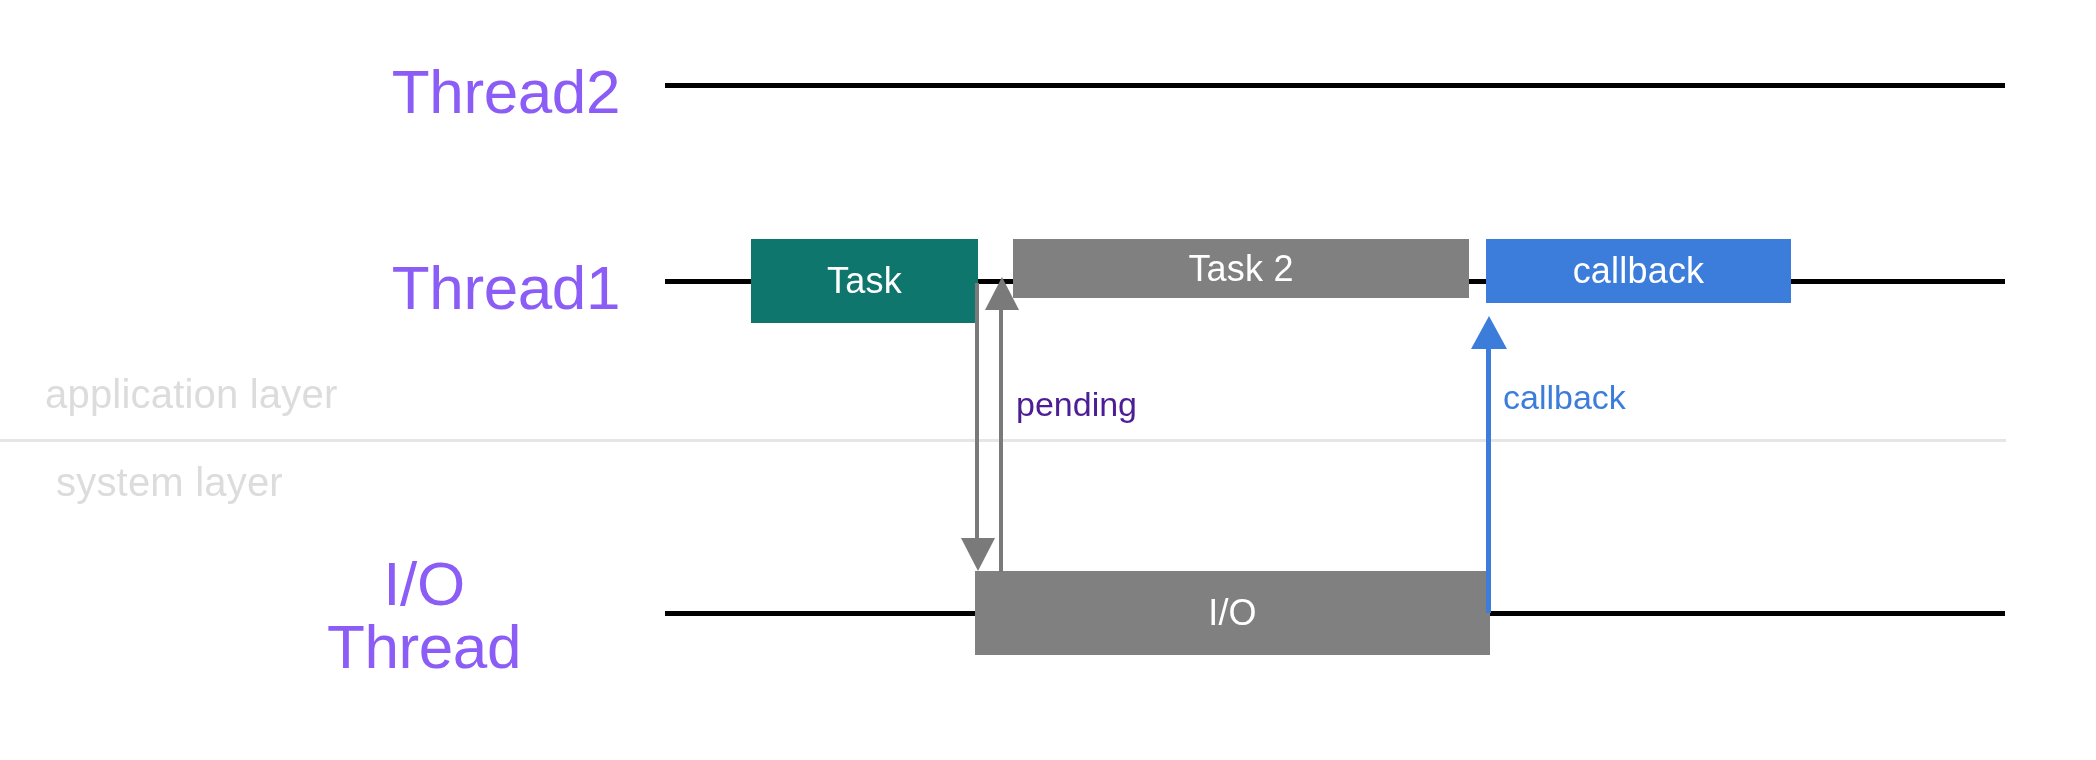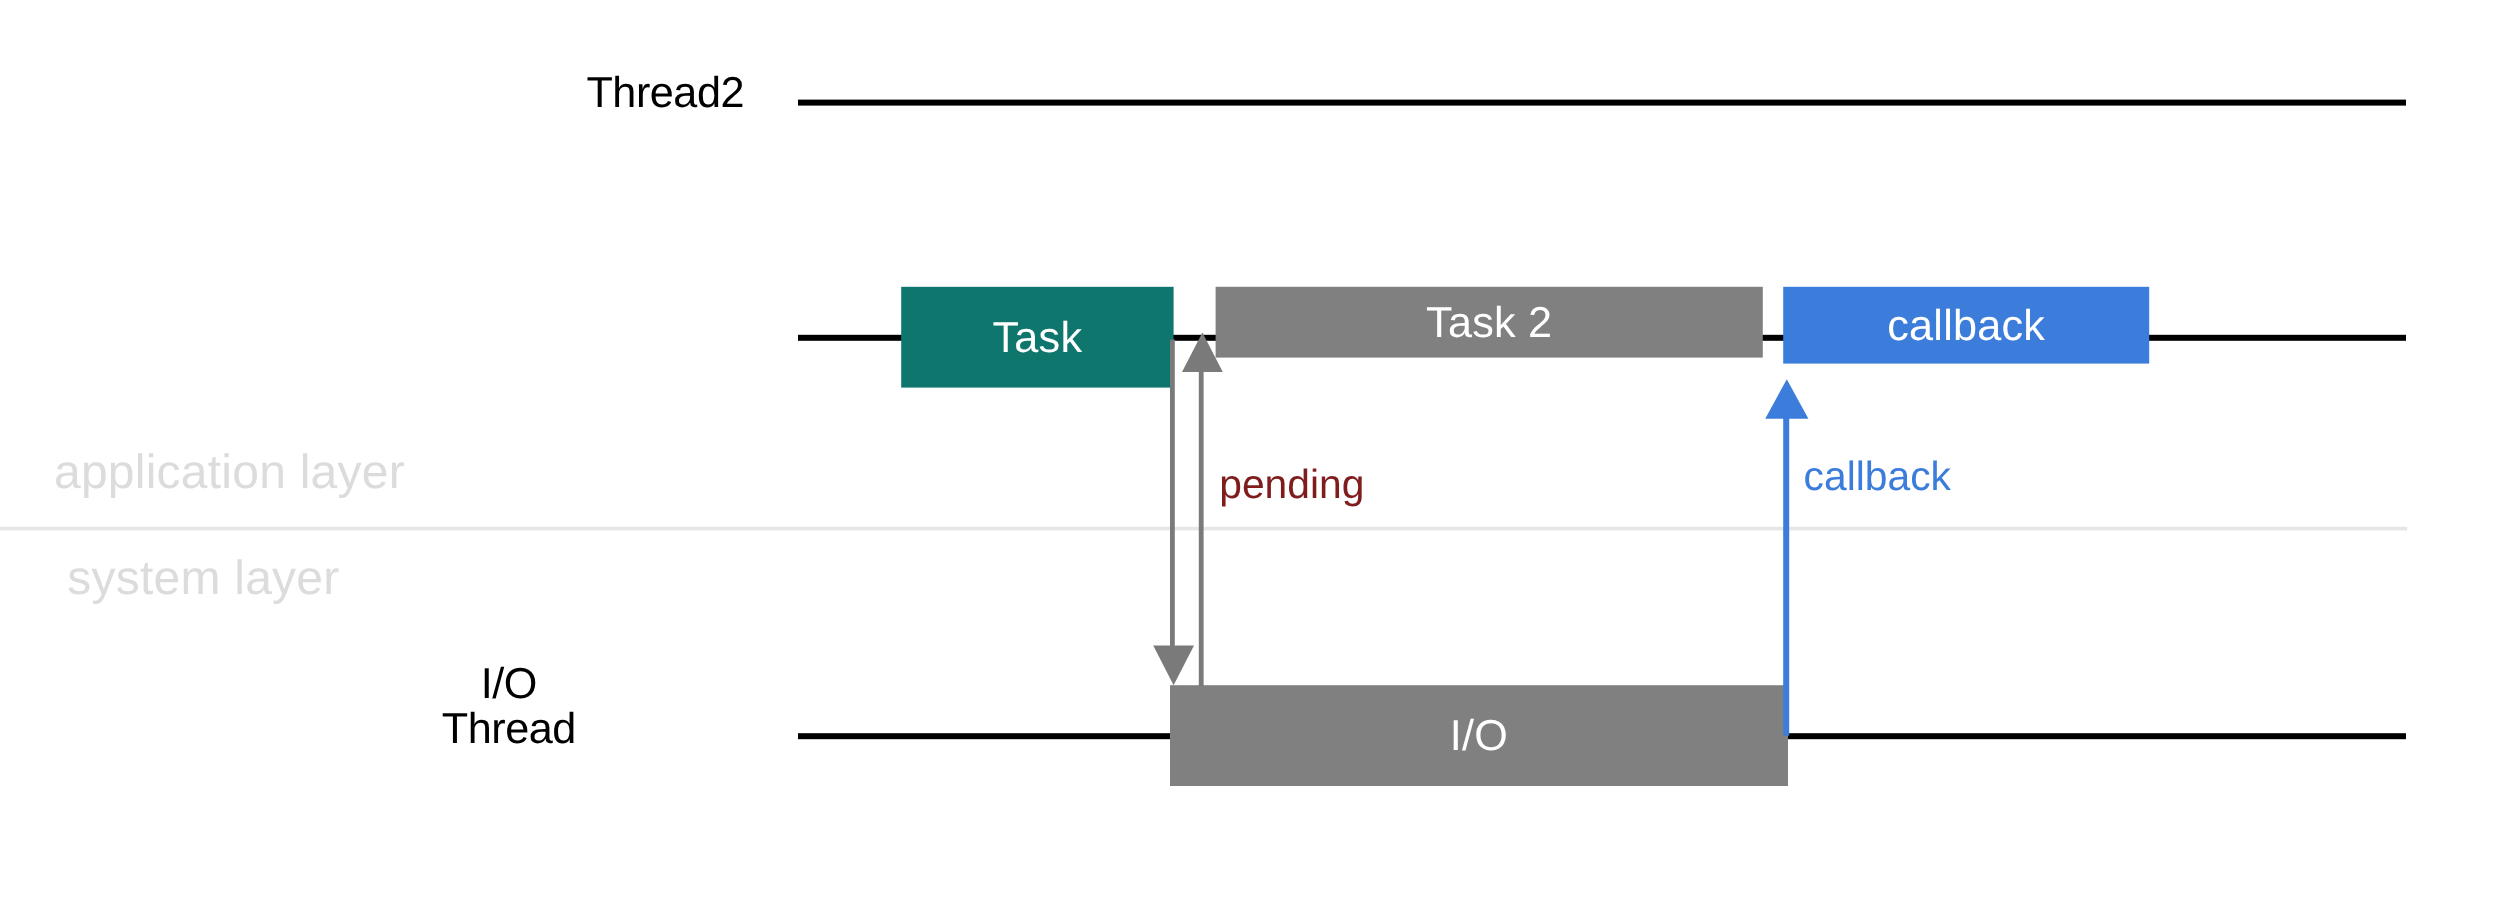--- a/index.html
+++ b/index.html
@@ -46,22 +46,22 @@
     height: 5px;
     background: #000000;
   }
   #line-thread2 { left: 665px; top: 83px;  width: 1340px; }
   #line-thread1 { left: 665px; top: 279px; width: 1340px; }
   #line-iothread{ left: 665px; top: 611px; width: 1340px; }
 
   
   .thread-label {
     position: absolute;
-    color: #000000;
-    font-size: 36px;
+    color: #8b5cf6;
+    font-size: 62px;
     font-weight: 400;
     white-space: nowrap;
     text-align: right;
     letter-spacing: -0.4px;
   }
   #lbl-thread2 { left: 200px; top: 56px;  width: 420px; }
   #lbl-thread1 { left: 200px; top: 252px; width: 420px; }
   #lbl-iothread{
     left: 200px; top: 552px; width: 420px;
     line-height: 1.02;
@@ -132,37 +132,38 @@
     border-bottom: 33px solid #3c7ddb;
   }
 
   
   .arrow-caption {
     position: absolute;
     font-size: 34px;
     font-weight: 400;
     white-space: nowrap;
   }
-  #cap-pending  { left: 1016px; top: 385px; color: #7f1d1d; }
+  #cap-pending  { left: 1016px; top: 385px; color: #4c1d95; }
   #cap-complete { left: 1503px; top: 378px; color: #3c7ddb; }
 </style>
 </head>
 <body>
 
 <div id="stage">
 
   <div class="layer-divider"></div>
   <div class="layer-label" id="lbl-application">application layer</div>
   <div class="layer-label" id="lbl-system">system layer</div>
 
   <div class="thread-line" id="line-thread2"></div>
   <div class="thread-line" id="line-thread1"></div>
   <div class="thread-line" id="line-iothread"></div>
 
   <div class="thread-label" id="lbl-thread2">Thread2</div>
+  <div class="thread-label" id="lbl-thread1">Thread1</div>
   <div class="thread-label" id="lbl-iothread">
     <span class="l1">I/O</span>
     <span class="l2">Thread</span>
   </div>
 
   <div class="box" id="box-task">Task</div>
   <div class="box" id="box-task2">Task 2</div>
   <div class="box" id="box-callback">callback</div>
   <div class="box" id="box-io">I/O</div>
 

